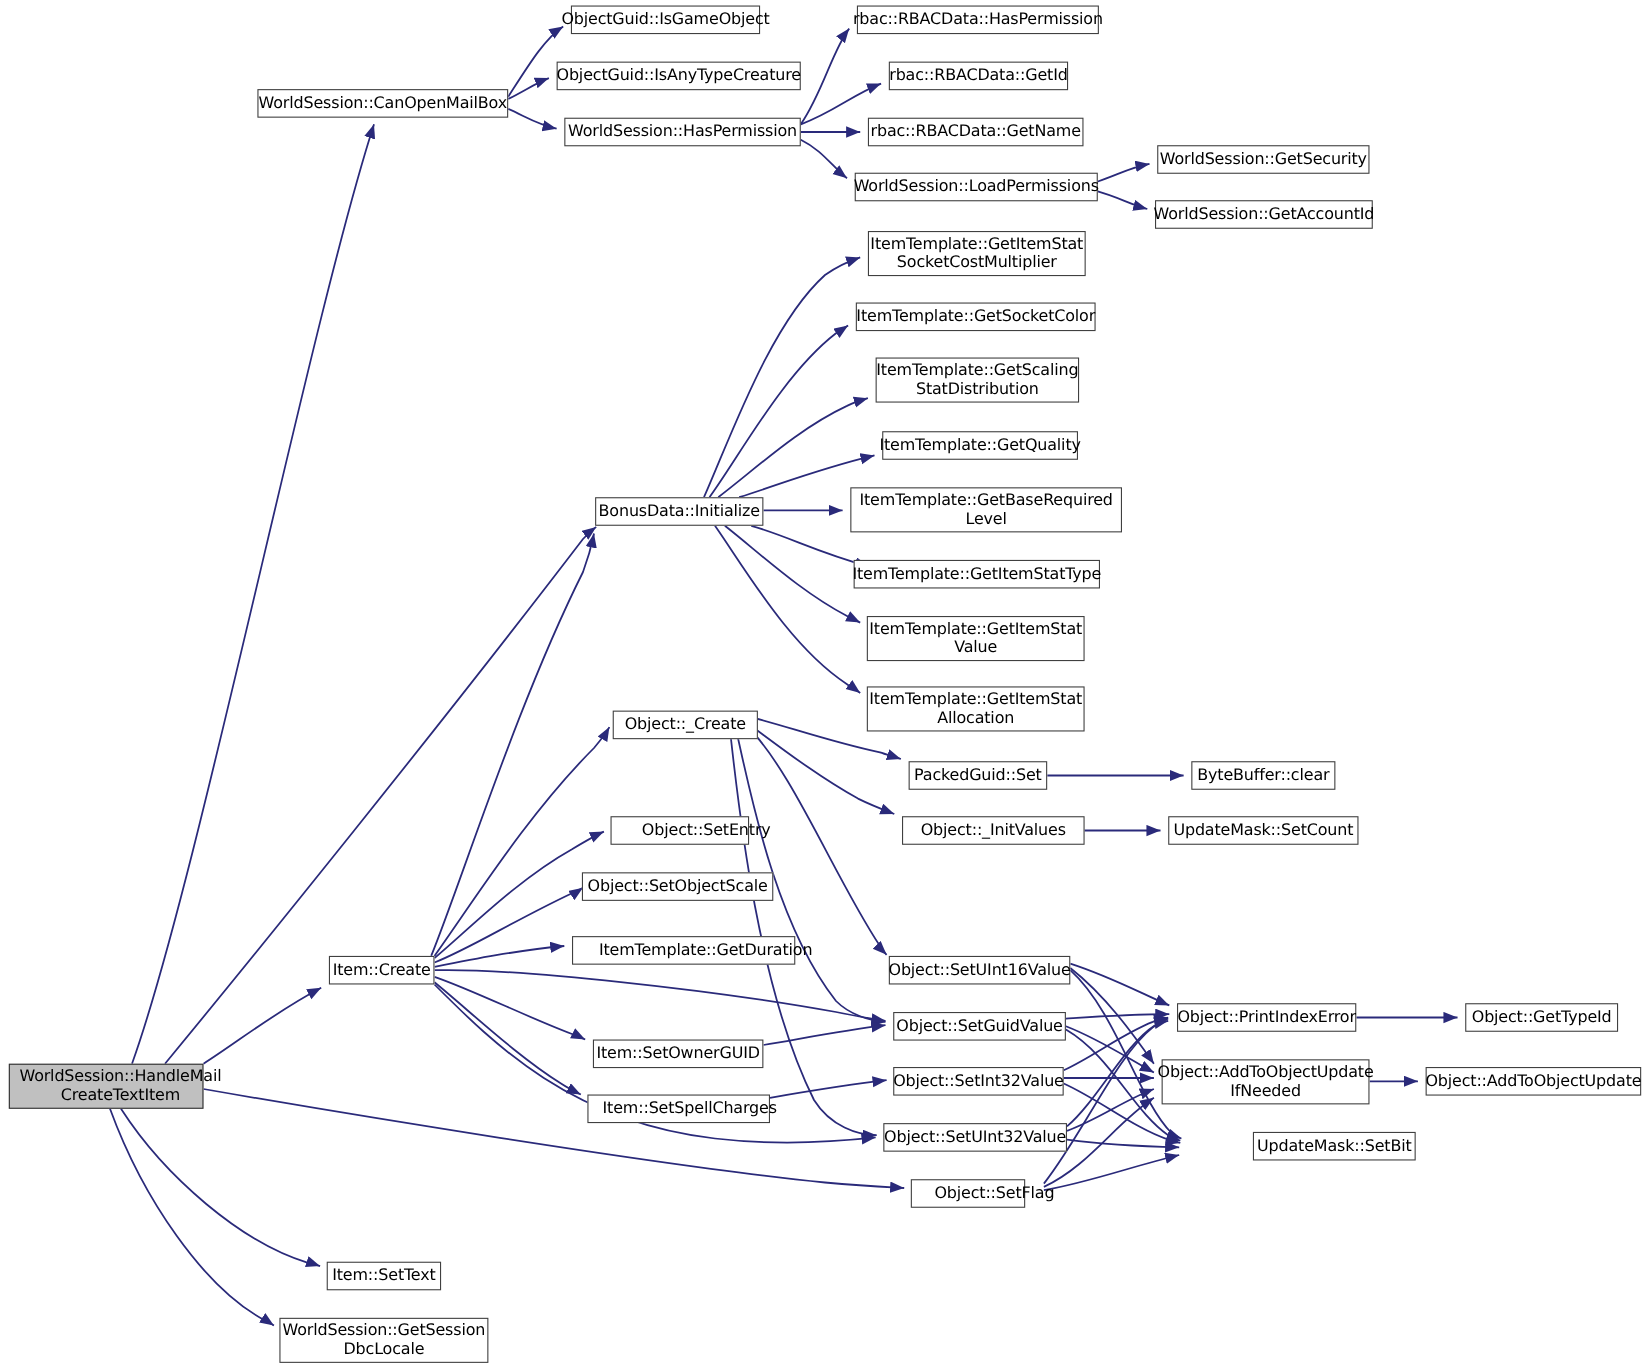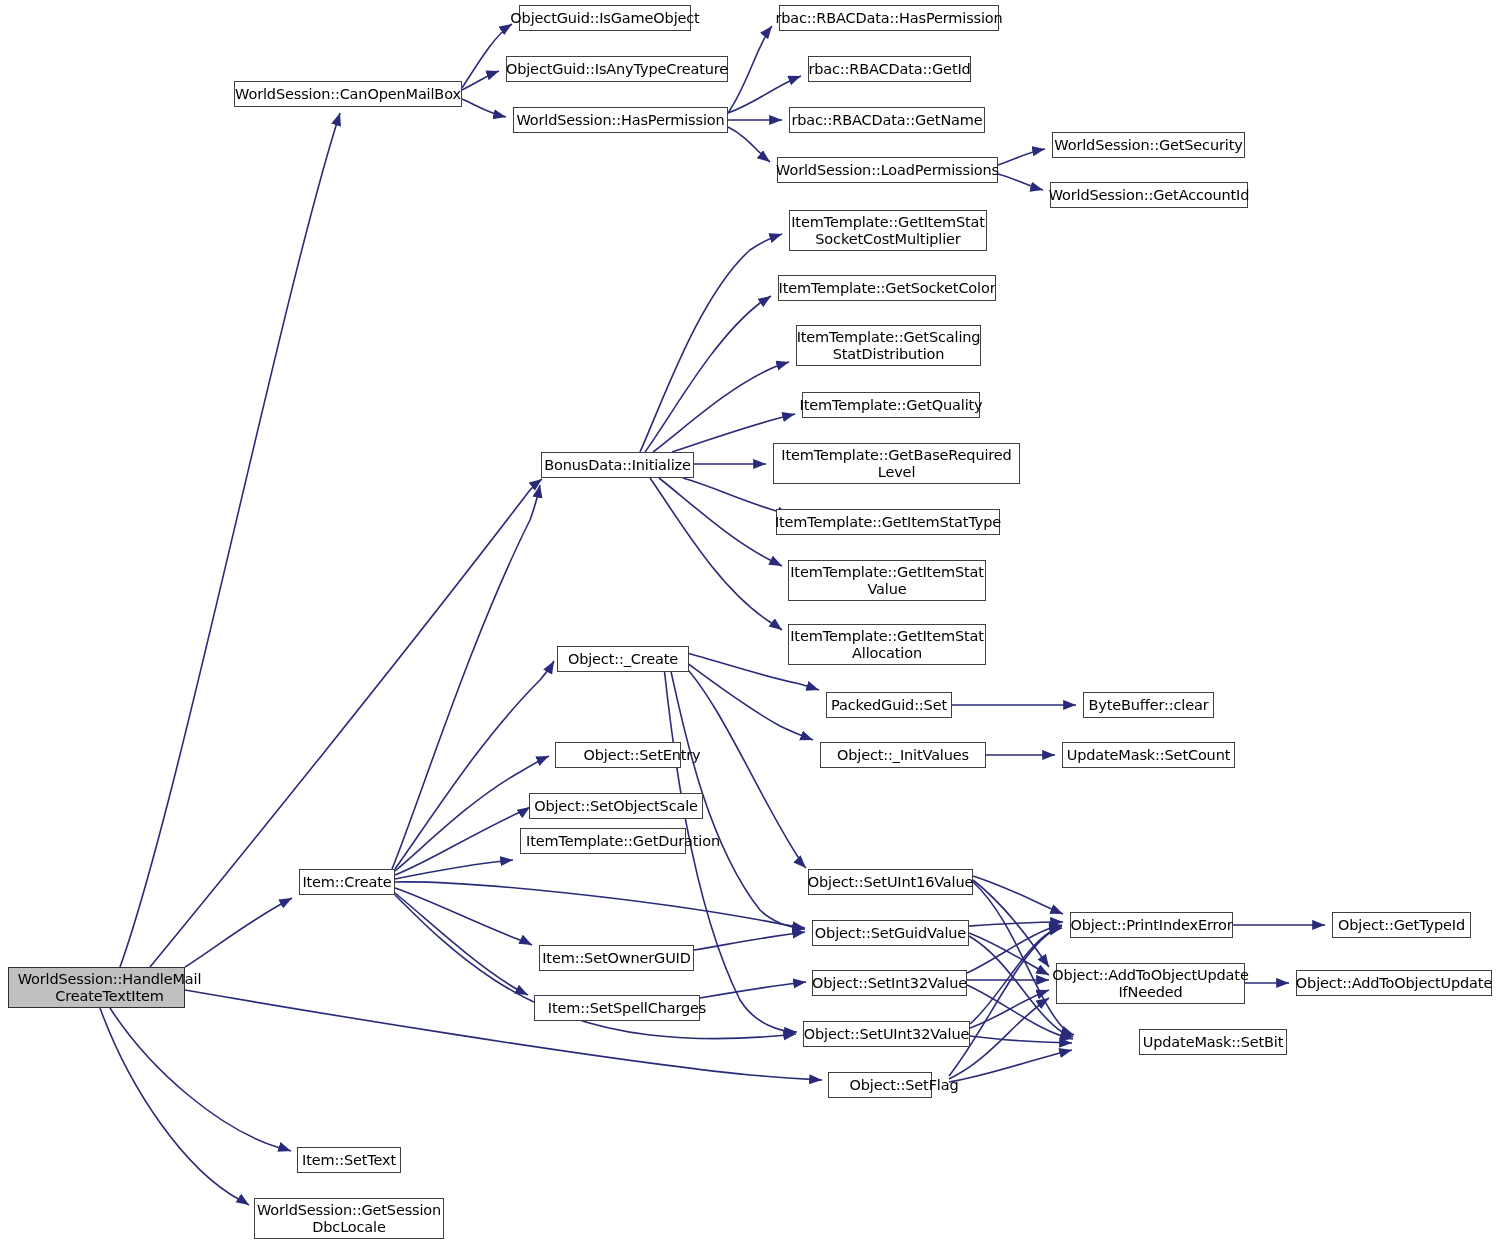--- a/index.html
+++ b/index.html
@@ -144,21 +144,21 @@
       <div class="node" style="left: 788px; top: 624px; width: 198px; height: 41px;">ItemTemplate::GetItemStat
 Allocation</div>
       <div class="node" style="left: 541px; top: 452px; width: 153px; height: 26px;">BonusData::Initialize</div>
       <div class="node" style="left: 557px; top: 626px; width: 132px; height: 26px; margin-top: 20px;">Object::_Create</div>
       <div class="node" style="left: 826px; top: 692px; width: 126px; height: 26px;">PackedGuid::Set</div>
       <div class="node" style="left: 1083px; top: 692px; width: 131px; height: 26px;">ByteBuffer::clear</div>
       <div class="node" style="left: 820px; top: 742px; width: 166px; height: 26px;">Object::_InitValues</div>
       <div class="node" style="left: 1062px; top: 742px; width: 173px; height: 26px;">UpdateMask::SetCount</div>
       <div class="node" style="left: 555px; top: 742px; width: 126px; height: 26px; padding-left: 48px;">Object::SetEntry</div>
       <div class="node" style="left: 529px; top: 793px; width: 174px; height: 26px;">Object::SetObjectScale</div>
-      <div class="node" style="left: 520px; top: 828px; width: 166px; height: 26px; padding-left: 40px;">ItemTemplate::GetDuration</div>
+      <div class="node" style="left: 520px; top: 851px; width: 203px; height: 26px; padding-left: 40px;">ItemTemplate::GetDuration</div>
       <div class="node" style="left: 299px; top: 869px; width: 96px; height: 26px;">Item::Create</div>
       <div class="node" style="left: 808px; top: 869px; width: 165px; height: 26px;">Object::SetUInt16Value</div>
       <div class="node" style="left: 812px; top: 920px; width: 157px; height: 26px; text-align: right;">Object::SetGuidValue</div>
       <div class="node" style="left: 539px; top: 945px; width: 155px; height: 26px;">Item::SetOwnerGUID</div>
       <div class="node" style="left: 812px; top: 970px; width: 155px; height: 26px;">Object::SetInt32Value</div>
       <div class="node" style="left: 534px; top: 995px; width: 166px; height: 26px; padding-left: 20px;">Item::SetSpellCharges</div>
       <div class="node" style="left: 803px; top: 1021px; width: 167px; height: 26px;">Object::SetUInt32Value</div>
       <div class="node" style="left: 828px; top: 1072px; width: 104px; height: 26px; padding-left: 48px;">Object::SetFlag</div>
       <div class="node" style="left: 1070px; top: 912px; width: 163px; height: 26px;">Object::PrintIndexError</div>
       <div class="node" style="left: 1332px; top: 912px; width: 139px; height: 26px;">Object::GetTypeId</div>

